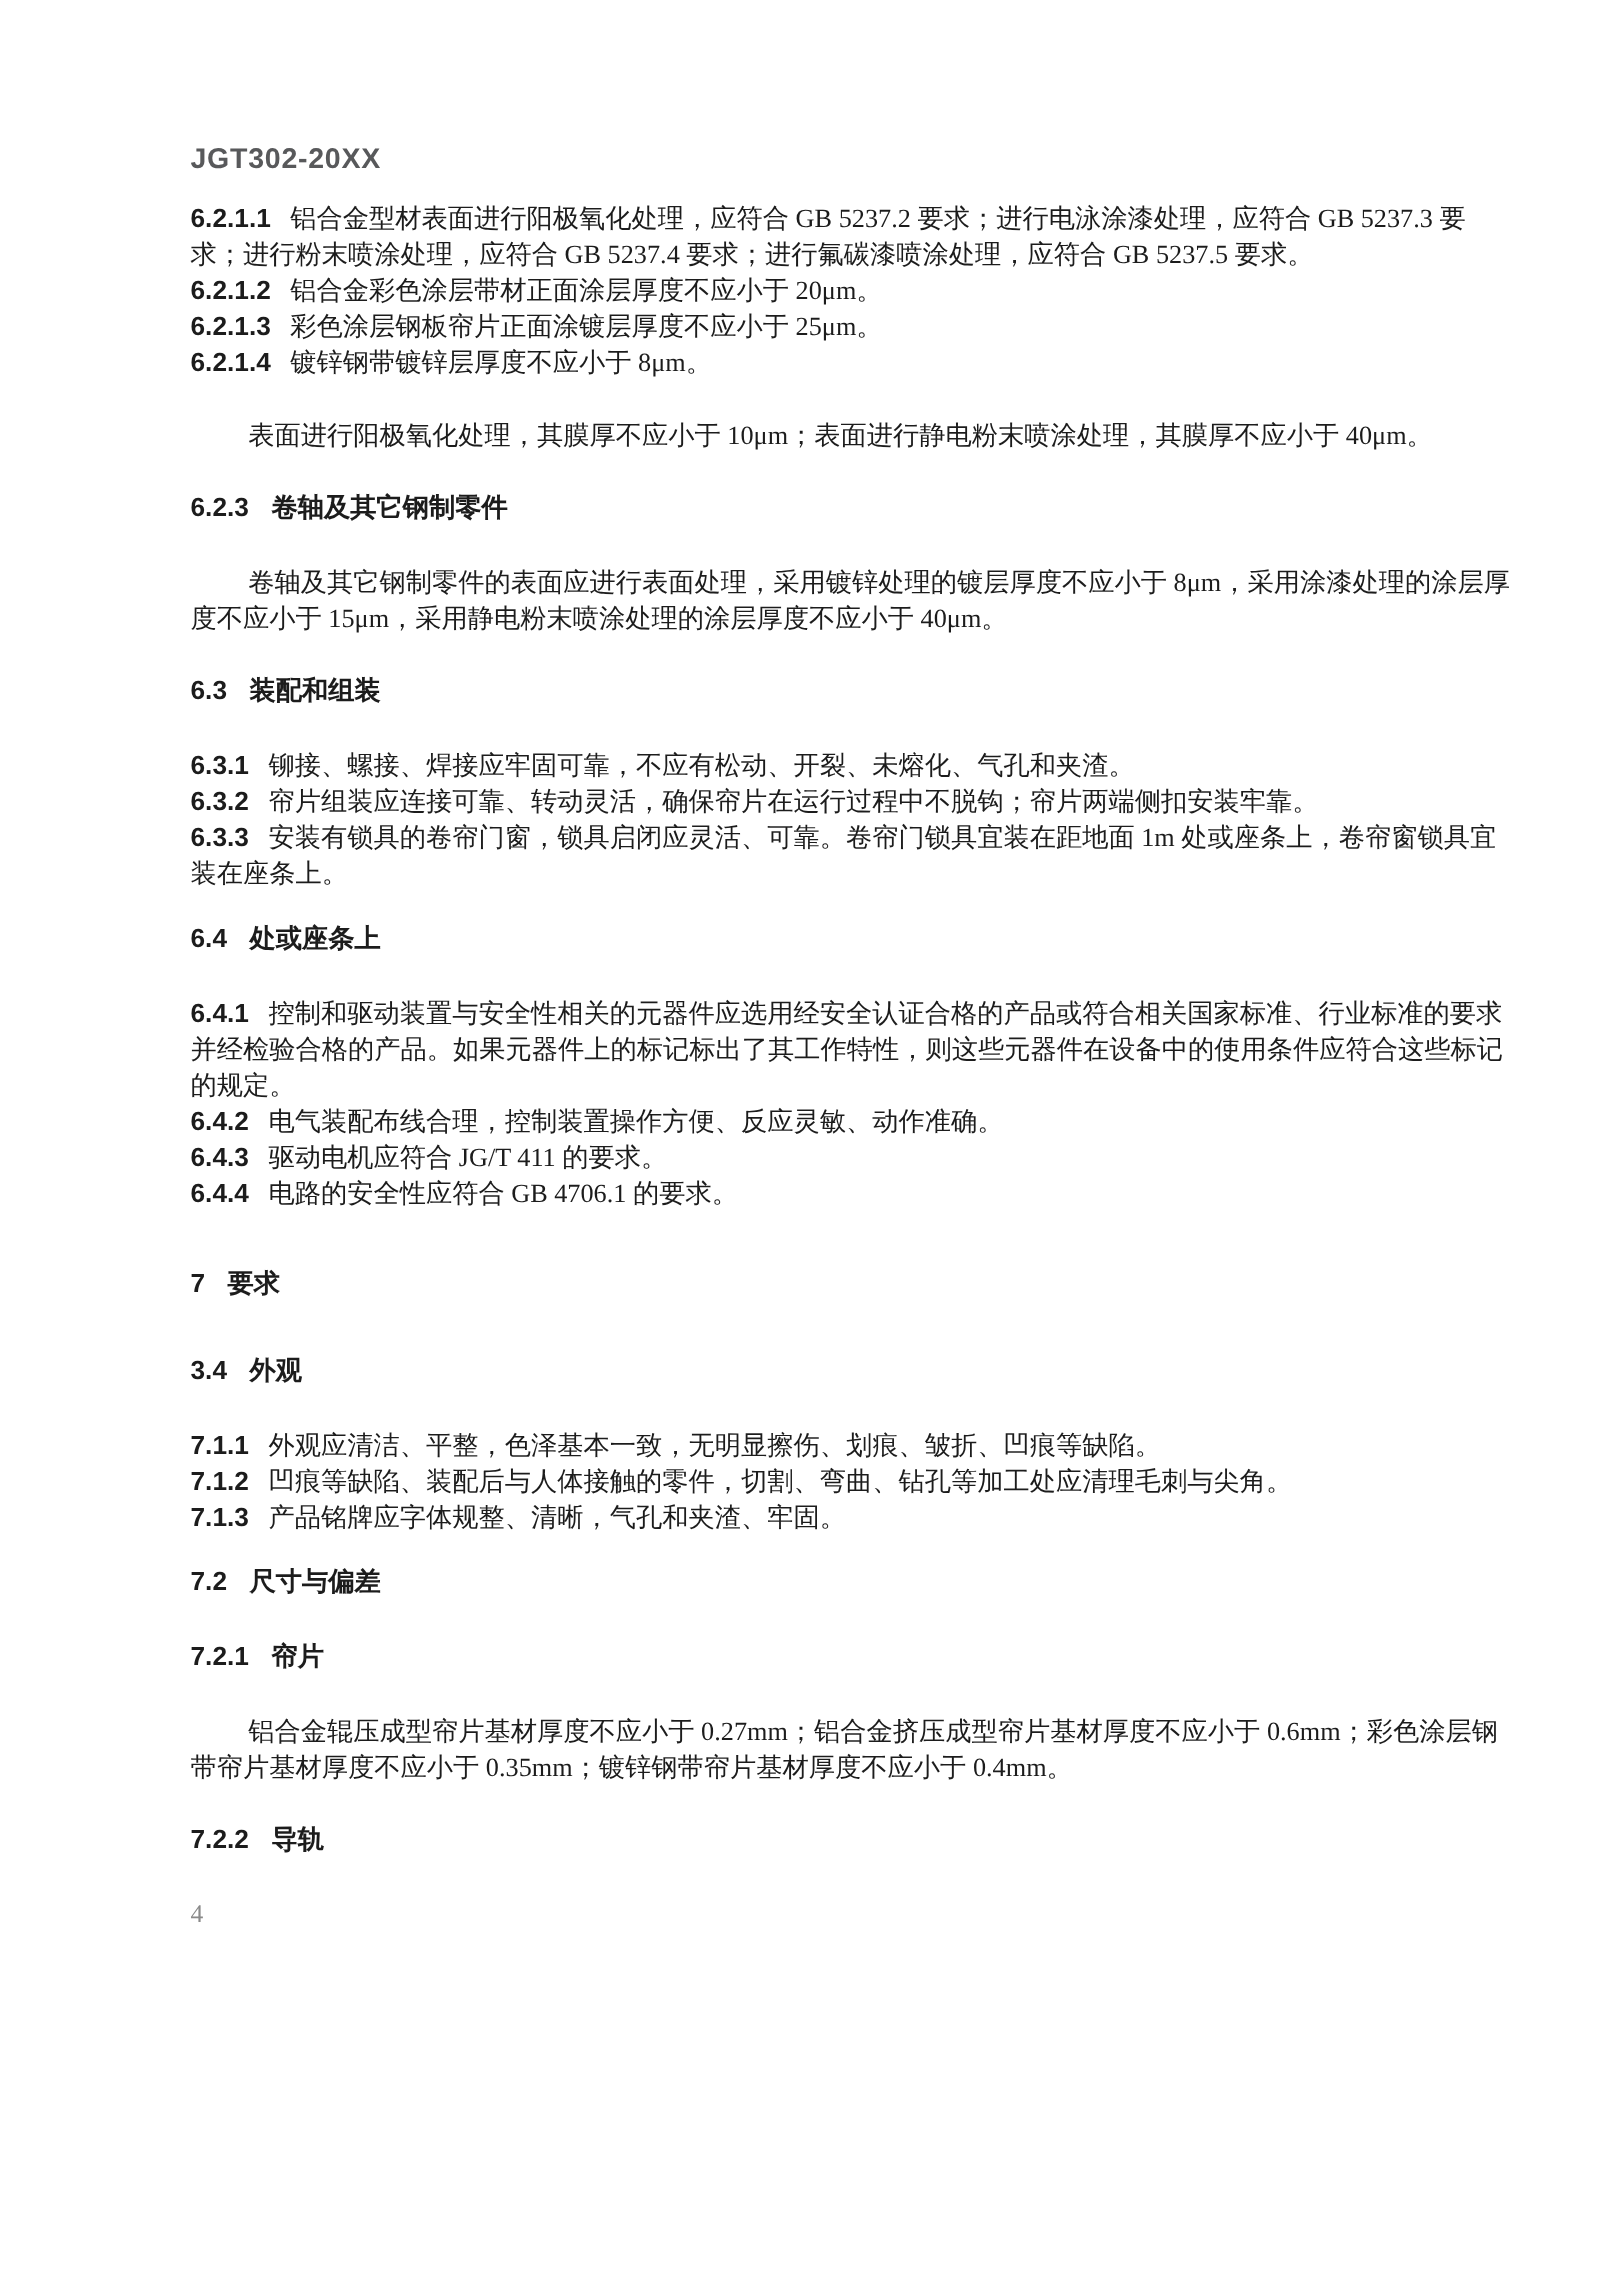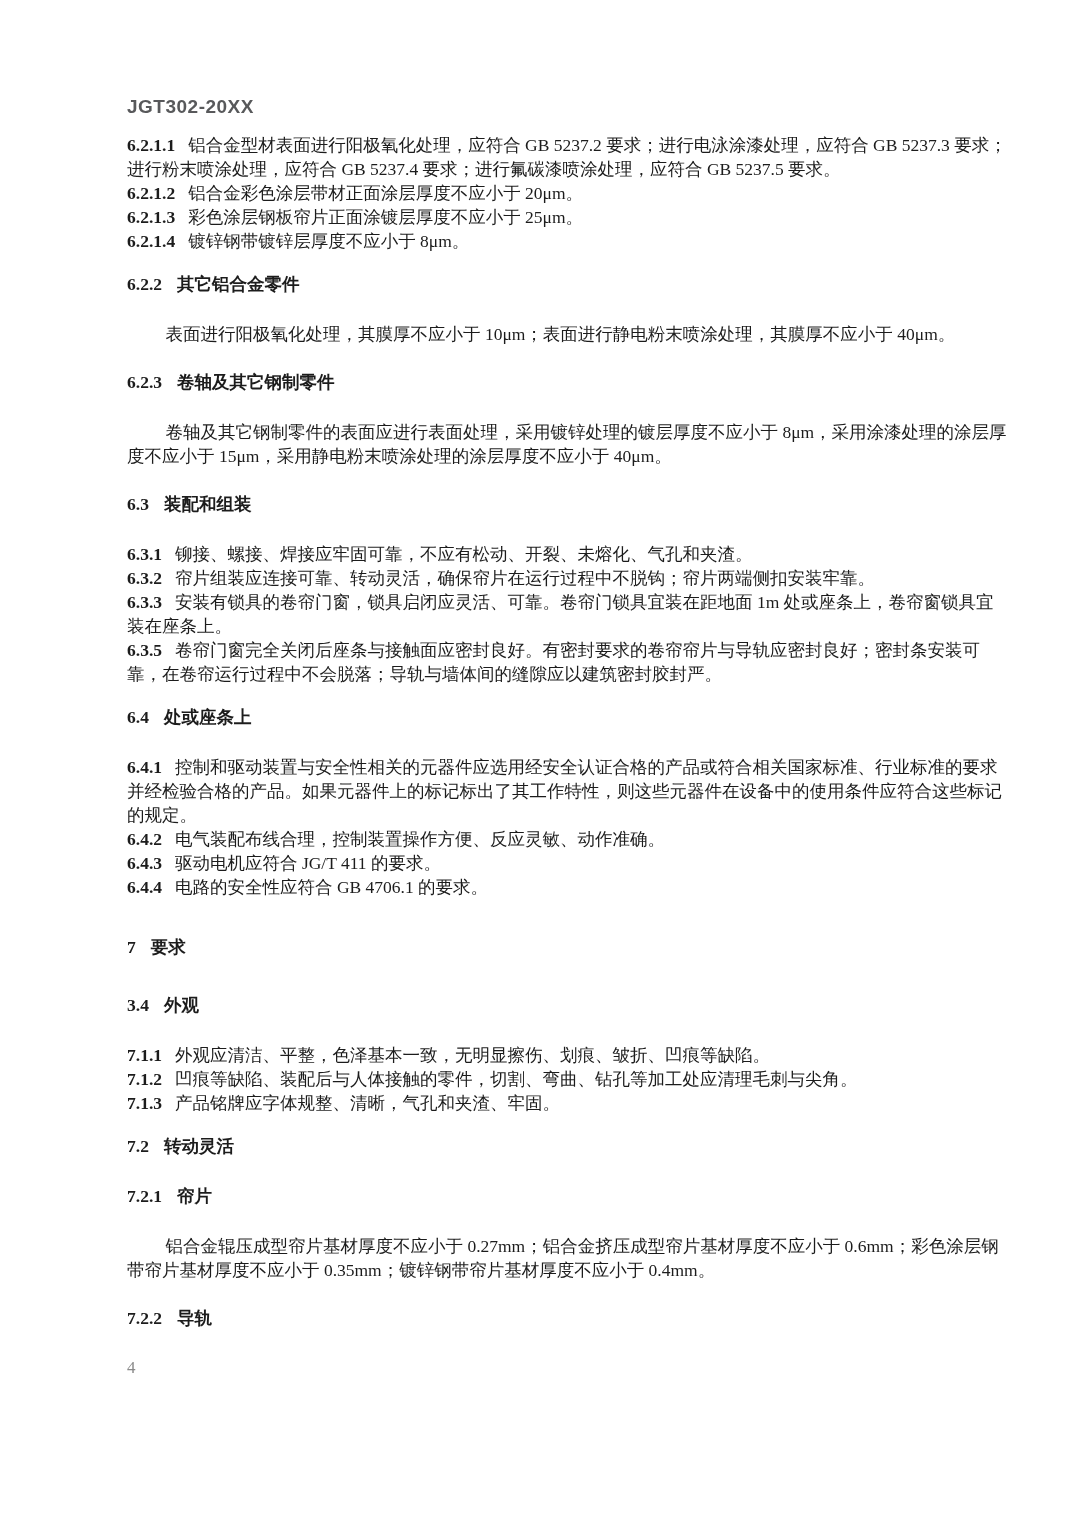--- a/index.html
+++ b/index.html
@@ -21,21 +21,21 @@
     font-family:"Liberation Sans","DejaVu Sans",sans-serif;
     font-weight:bold;
     font-size:19px;
     line-height:22px;
     color:#58595b;
     letter-spacing:0.5px;
     margin:0 0 15px 0;
   }
   .block{margin:0;}
   .block .num{
-    font-family:Liberation Serif, serif;
+    font-family:Liberation Sans, sans-serif;
     font-weight:bold;
     margin-right:13px;
     white-space:nowrap;
   }
   .block.clause{margin:0;}
   .block.heading{
     margin:19px 0 26px 0;
     font-family:"Liberation Sans","DejaVu Sans",sans-serif;
     font-weight:bold;
   }
@@ -59,39 +59,37 @@
 <body>
 
 <div class="page">
   <div class="doc-header">JGT302-20XX</div>
 
   <div id="content">
       <div class="block clause"><span class="num">6.2.1.1</span><span>铝合金型材表面进行阳极氧化处理，应符合 GB 5237.2 要求；进行电泳涂漆处理，应符合 GB 5237.3 要求；进行粉末喷涂处理，应符合 GB 5237.4 要求；进行氟碳漆喷涂处理，应符合 GB 5237.5 要求。</span></div>
       <div class="block clause"><span class="num">6.2.1.2</span><span>铝合金彩色涂层带材正面涂层厚度不应小于 20μm。</span></div>
       <div class="block clause"><span class="num">6.2.1.3</span><span>彩色涂层钢板帘片正面涂镀层厚度不应小于 25μm。</span></div>
       <div class="block clause"><span class="num">6.2.1.4</span><span>镀锌钢带镀锌层厚度不应小于 8μm。</span></div>
-      <div class="block heading"><span class="num">6.2.2</span><span>其它铝合金零件</span></div>
       <div class="block para"><span>表面进行阳极氧化处理，其膜厚不应小于 10μm；表面进行静电粉末喷涂处理，其膜厚不应小于 40μm。</span></div>
       <div class="block heading"><span class="num">6.2.3</span><span>卷轴及其它钢制零件</span></div>
       <div class="block para"><span>卷轴及其它钢制零件的表面应进行表面处理，采用镀锌处理的镀层厚度不应小于 8μm，采用涂漆处理的涂层厚度不应小于 15μm，采用静电粉末喷涂处理的涂层厚度不应小于 40μm。</span></div>
       <div class="block heading"><span class="num">6.3</span><span>装配和组装</span></div>
       <div class="block clause"><span class="num">6.3.1</span><span>铆接、螺接、焊接应牢固可靠，不应有松动、开裂、未熔化、气孔和夹渣。</span></div>
       <div class="block clause"><span class="num">6.3.2</span><span>帘片组装应连接可靠、转动灵活，确保帘片在运行过程中不脱钩；帘片两端侧扣安装牢靠。</span></div>
       <div class="block clause"><span class="num">6.3.3</span><span>安装有锁具的卷帘门窗，锁具启闭应灵活、可靠。卷帘门锁具宜装在距地面 1m 处或座条上，卷帘窗锁具宜装在座条上。</span></div>
-      <div class="block clause"><span class="num">6.3.5</span><span>卷帘门窗完全关闭后座条与接触面应密封良好。有密封要求的卷帘帘片与导轨应密封良好；密封条安装可靠，在卷帘运行过程中不会脱落；导轨与墙体间的缝隙应以建筑密封胶封严。</span></div>
       <div class="block heading"><span class="num">6.4</span><span>处或座条上</span></div>
       <div class="block clause"><span class="num">6.4.1</span><span>控制和驱动装置与安全性相关的元器件应选用经安全认证合格的产品或符合相关国家标准、行业标准的要求并经检验合格的产品。如果元器件上的标记标出了其工作特性，则这些元器件在设备中的使用条件应符合这些标记的规定。</span></div>
       <div class="block clause"><span class="num">6.4.2</span><span>电气装配布线合理，控制装置操作方便、反应灵敏、动作准确。</span></div>
       <div class="block clause"><span class="num">6.4.3</span><span>驱动电机应符合 JG/T 411 的要求。</span></div>
       <div class="block clause"><span class="num">6.4.4</span><span>电路的安全性应符合 GB 4706.1 的要求。</span></div>
       <div class="block chapter"><span class="num">7</span><span>要求</span></div>
       <div class="block heading"><span class="num">3.4</span><span>外观</span></div>
       <div class="block clause"><span class="num">7.1.1</span><span>外观应清洁、平整，色泽基本一致，无明显擦伤、划痕、皱折、凹痕等缺陷。</span></div>
       <div class="block clause"><span class="num">7.1.2</span><span>凹痕等缺陷、装配后与人体接触的零件，切割、弯曲、钻孔等加工处应清理毛刺与尖角。</span></div>
       <div class="block clause"><span class="num">7.1.3</span><span>产品铭牌应字体规整、清晰，气孔和夹渣、牢固。</span></div>
-      <div class="block heading"><span class="num">7.2</span><span>转动灵活</span></div>
+      <div class="block heading"><span class="num">7.2</span><span>尺寸与偏差</span></div>
       <div class="block heading"><span class="num">7.2.1</span><span>帘片</span></div>
       <div class="block para"><span>铝合金辊压成型帘片基材厚度不应小于 0.27mm；铝合金挤压成型帘片基材厚度不应小于 0.6mm；彩色涂层钢带帘片基材厚度不应小于 0.35mm；镀锌钢带帘片基材厚度不应小于 0.4mm。</span></div>
       <div class="block heading"><span class="num">7.2.2</span><span>导轨</span></div>
     </div>
 
   <div class="page-number">4</div>
 </div>
 
 </body></html>

